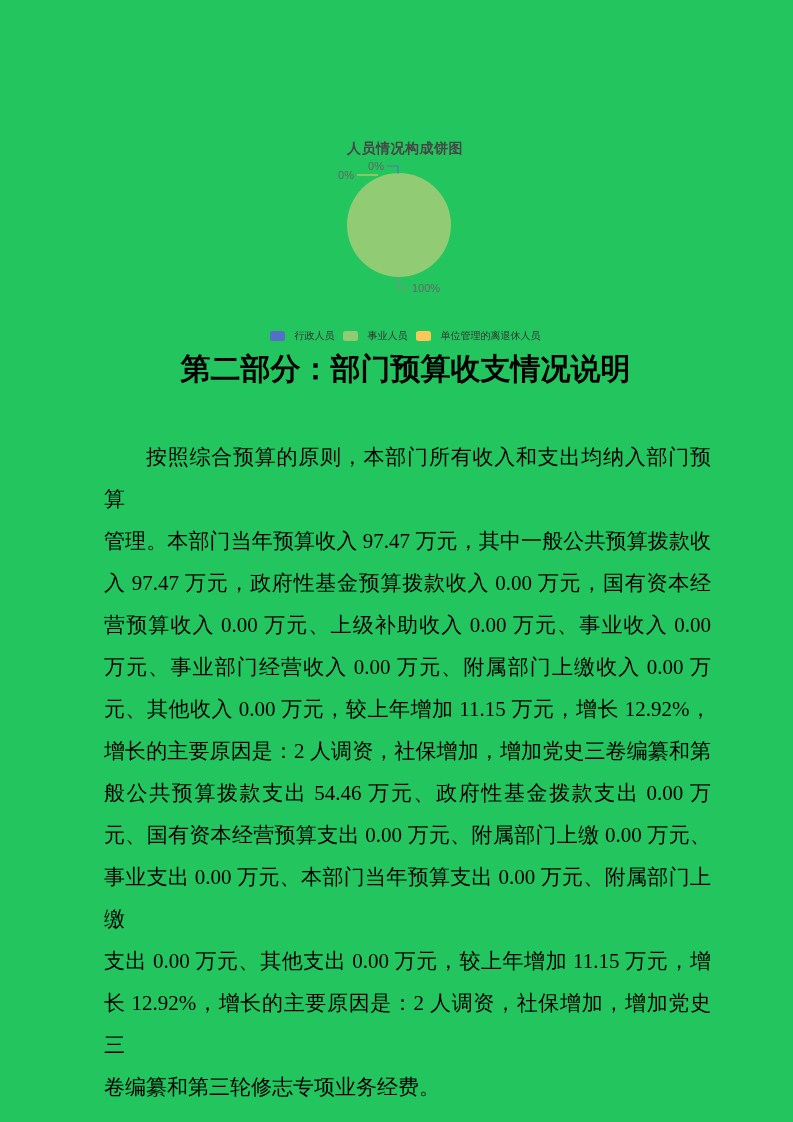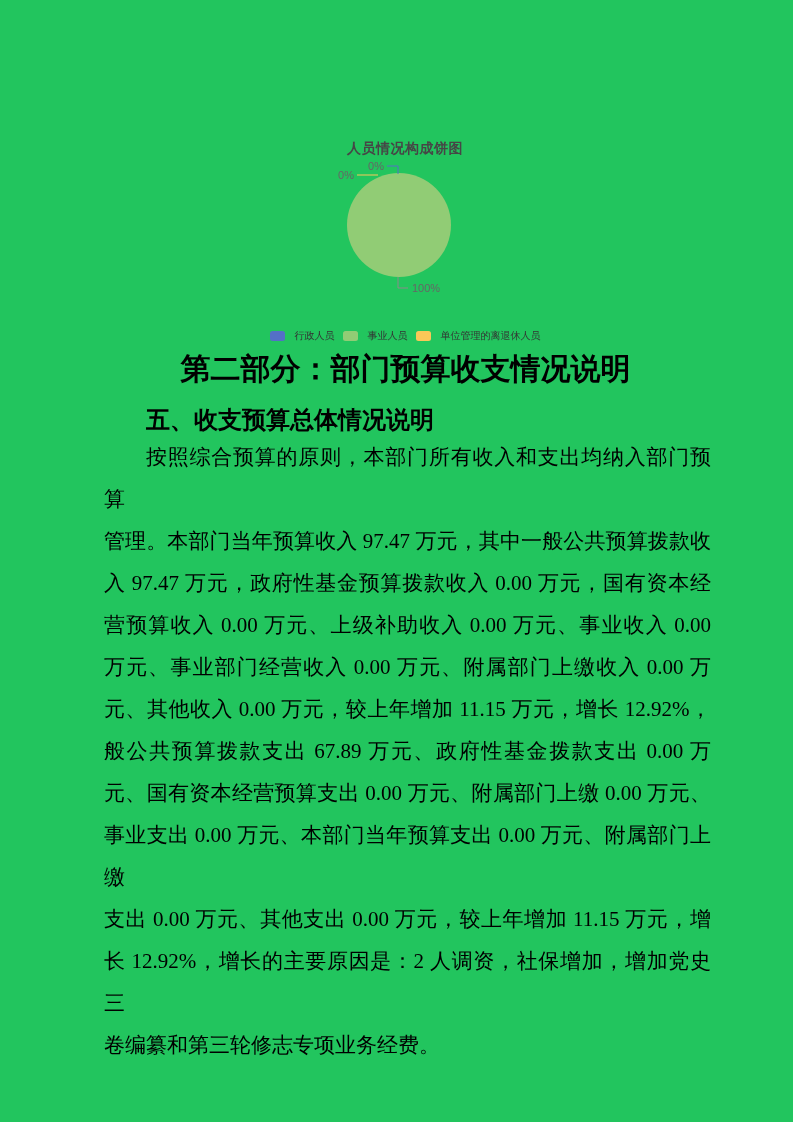--- a/index.html
+++ b/index.html
@@ -87,30 +87,30 @@
       </div>
       <div class="legend-item">
         <span class="legend-swatch sw-yellow"></span>
         <span>单位管理的离退休人员</span>
       </div>
     </div>
   </div>
 
   <h1 class="part-title">第二部分：部门预算收支情况说明</h1>
 
-  <h2 class="section-title">五、收支预算总体情况说明</h2>
 
   <div class="body-text">
     <div class="tline first">按照综合预算的原则，本部门所有收入和支出均纳入部门预算</div>
     <div class="tline">管理。本部门当年预算收入 97.47 万元，其中一般公共预算拨款收</div>
     <div class="tline">入 97.47 万元，政府性基金预算拨款收入 0.00 万元，国有资本经</div>
     <div class="tline">营预算收入 0.00 万元、上级补助收入 0.00 万元、事业收入 0.00</div>
     <div class="tline">万元、事业部门经营收入 0.00 万元、附属部门上缴收入 0.00 万</div>
     <div class="tline">元、其他收入 0.00 万元，较上年增加 11.15 万元，增长 12.92%，</div>
-    <div class="tline">般公共预算拨款支出 67.89 万元、政府性基金拨款支出 0.00 万</div>
+    <div class="tline">增长的主要原因是：2 人调资，社保增加，增加党史三卷编纂和第</div>
+    <div class="tline">般公共预算拨款支出 54.46 万元、政府性基金拨款支出 0.00 万</div>
     <div class="tline">元、国有资本经营预算支出 0.00 万元、附属部门上缴 0.00 万元、</div>
     <div class="tline">事业支出 0.00 万元、本部门当年预算支出 0.00 万元、附属部门上缴</div>
     <div class="tline">支出 0.00 万元、其他支出 0.00 万元，较上年增加 11.15 万元，增</div>
     <div class="tline">长 12.92%，增长的主要原因是：2 人调资，社保增加，增加党史三</div>
     <div class="tline final">卷编纂和第三轮修志专项业务经费。</div>
   </div>
 
 </div>
 
 </body></html>

